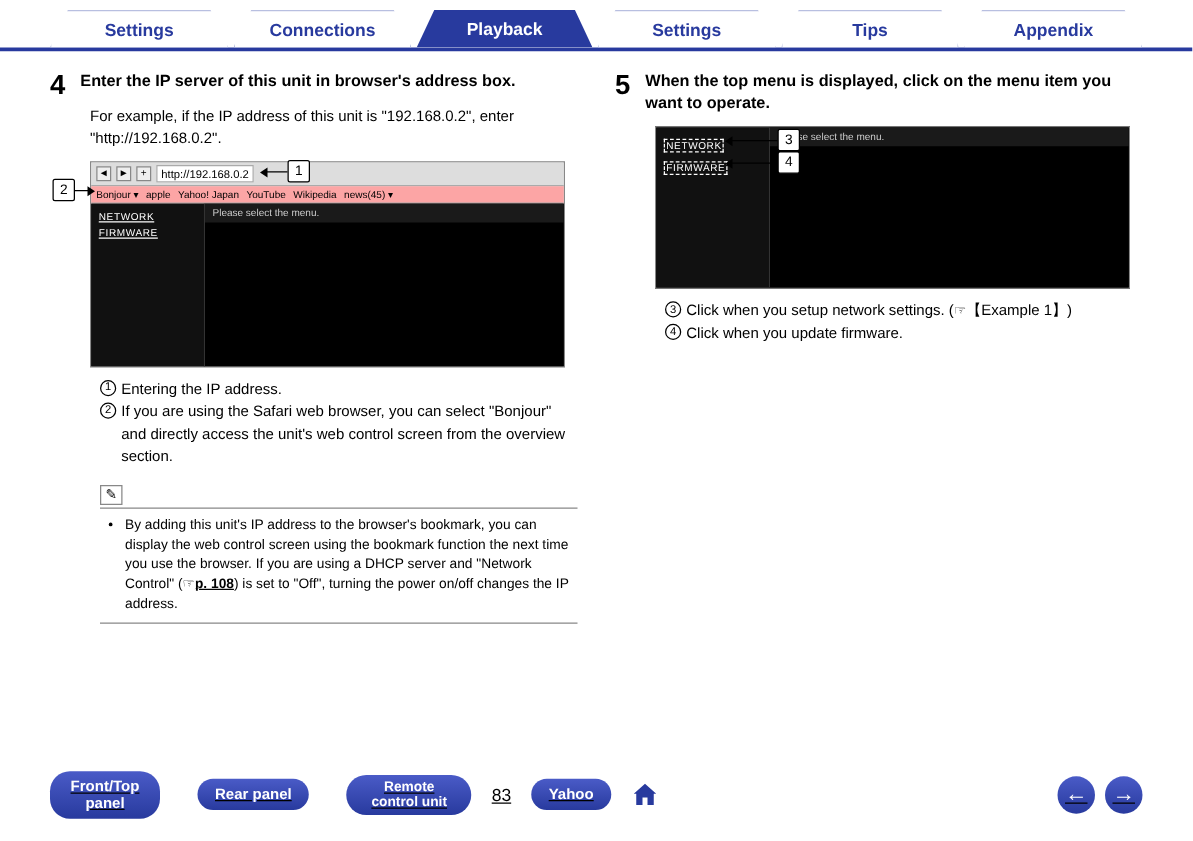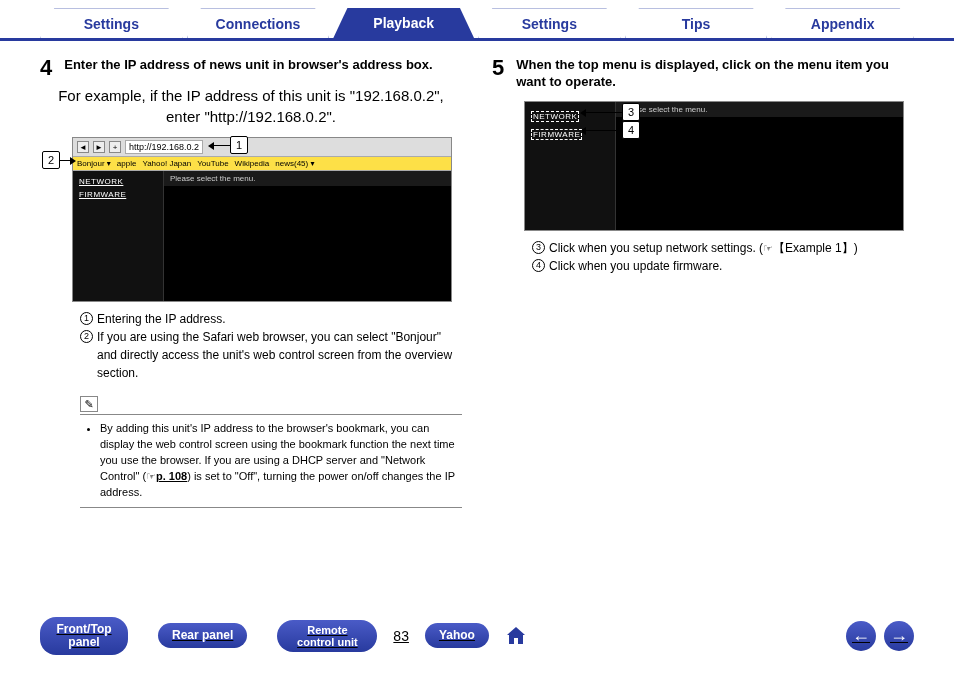--- a/index.html
+++ b/index.html
@@ -10,29 +10,29 @@
   .tab { flex: 1; height: 30px; display: flex; align-items: center; justify-content: center; font-weight: bold; font-size: 14px; position: relative; cursor: pointer; }
   .tab-inactive { color: #283a9e; background: #fff; border: 1px solid #b8bfe0; border-bottom: none; border-radius: 6px 6px 0 0; clip-path: polygon(10% 0, 90% 0, 100% 100%, 0 100%); }
   .tab-active { color: #fff; background: #283a9e; border-radius: 6px 6px 0 0; clip-path: polygon(10% 0, 90% 0, 100% 100%, 0 100%); }
 
   
   .cols { display: flex; padding: 16px 40px 0 40px; gap: 30px; }
   .col { flex: 1; }
   .step-head { display: flex; gap: 12px; margin-bottom: 6px; }
   .step-num { font-size: 22px; font-weight: bold; line-height: 1; }
   .step-title { font-weight: bold; font-size: 13px; line-height: 1.3; }
-  .step-sub { font-size: 15px; margin-bottom: 8px; line-height: 1.4; text-align: center; }
+  .step-sub { font-size: 12px; margin-left: 32px; margin-bottom: 8px; line-height: 1.4; }
 
   
   .browser-wrap { position: relative; margin: 10px 0 8px 32px; }
   .browser { border: 1px solid #888; width: 380px; background: #e8e8e8; }
   .browser-top { display: flex; align-items: center; gap: 4px; padding: 2px 4px; font-size: 9px; background: #ddd; border-bottom: 1px solid #aaa; }
   .nav-btn { width: 12px; height: 12px; border: 1px solid #888; background: #eee; display: flex; align-items: center; justify-content: center; font-size: 8px; }
   .addr { background: #fff; border: 1px solid #aaa; padding: 1px 3px; font-size: 9px; flex: 0 0 auto; }
-  .bkmk-row { display: flex; align-items: center; gap: 6px; padding: 2px 4px; font-size: 8px; background: #fde047; border-bottom: 1px solid #aaa; }
+  .bkmk-row { display: flex; align-items: center; gap: 6px; padding: 2px 4px; font-size: 8px; background: #fca5a5; border-bottom: 1px solid #aaa; }
   .browser-body { display: flex; height: 130px; background: #000; }
   .side { width: 90px; background: #111; padding: 6px; }
   .side-item { color: #fff; font-size: 8px; text-decoration: underline; margin-bottom: 4px; letter-spacing: 0.5px; }
   .main-pane { flex: 1; background: #000; border-left: 1px solid #333; }
   .main-head { background: #1a1a1a; color: #ccc; font-size: 8px; padding: 3px 6px; }
 
   
   .browser2-wrap { position: relative; margin: 10px 0 8px 32px; }
   .browser2 { border: 1px solid #888; width: 380px; background: #000; display: flex; height: 130px; }
   .side2 { width: 90px; background: #111; padding: 6px; }
@@ -74,21 +74,21 @@
   <div class="tab tab-inactive">Settings</div>
   <div class="tab tab-inactive">Tips</div>
   <div class="tab tab-inactive">Appendix</div>
 </div>
 
 <div class="cols">
 
   <div class="col">
     <div class="step-head">
       <div class="step-num">4</div>
-      <div class="step-title">Enter the IP address of news unit in browser's address box.</div>
+      <div class="step-title">Enter the IP server of this unit in browser's address box.</div>
     </div>
     <div class="step-sub">For example, if the IP address of this unit is "192.168.0.2", enter "http://192.168.0.2".</div>
 
     <div class="browser-wrap">
 
       <div class="callout" style="left:158px; top:-1px;">1</div>
       <div class="callout-line" style="left:140px; top:8px; width:18px; height:1px;"></div>
       <div class="arrowhead" style="left:136px; top:5px; border-top:4px solid transparent; border-bottom:4px solid transparent; border-right:6px solid #000;"></div>
 
       <div class="callout" style="left:-30px; top:14px;">2</div>

